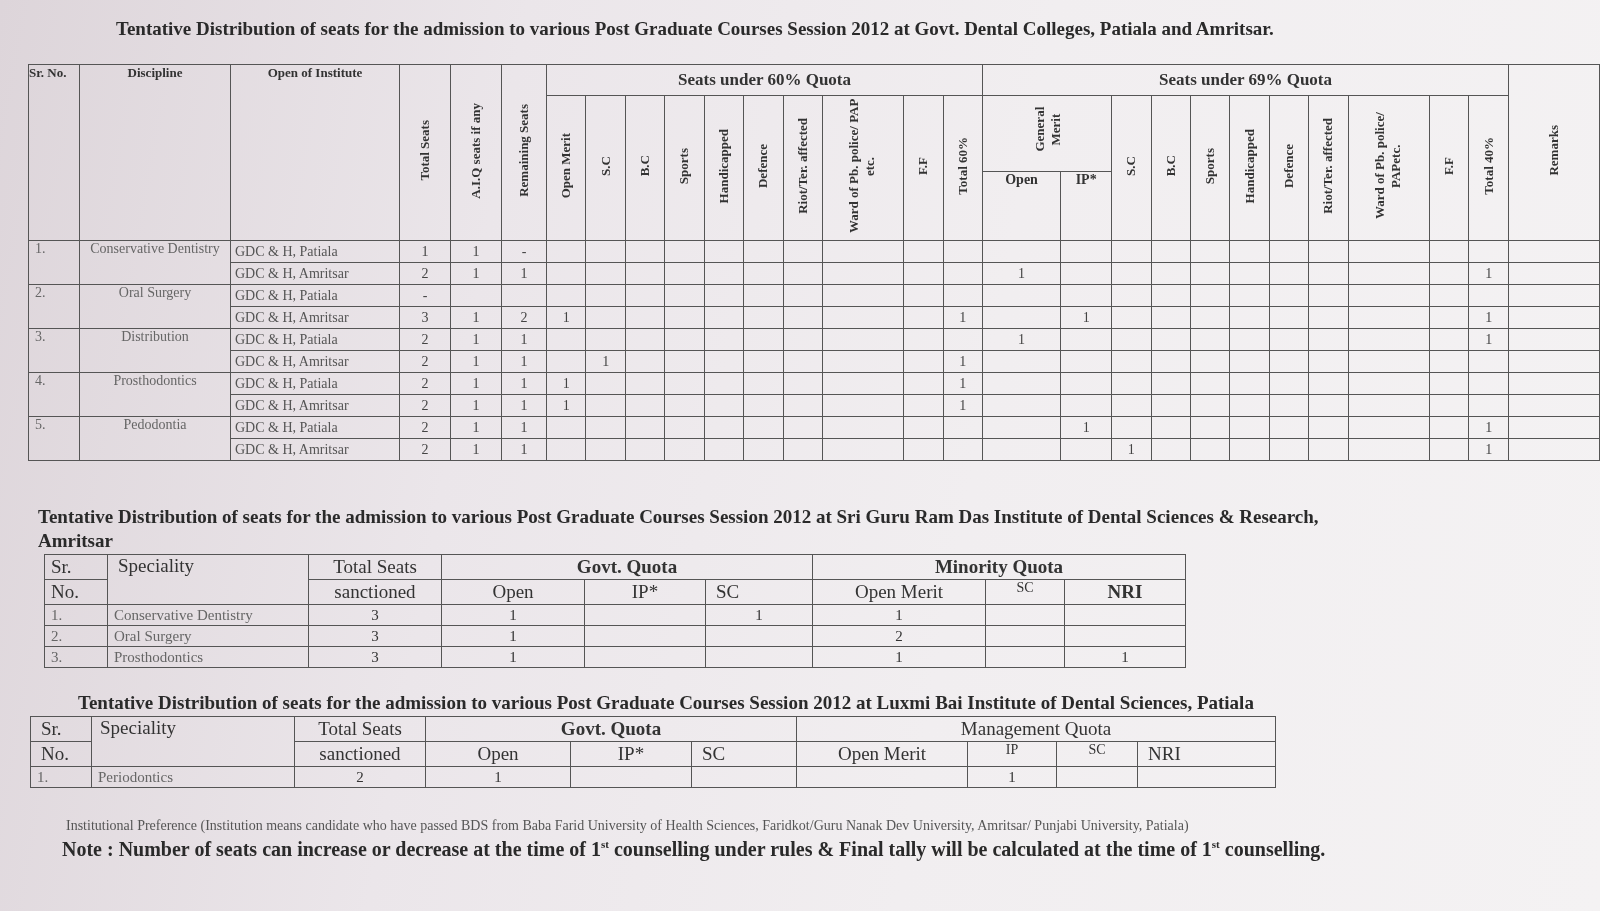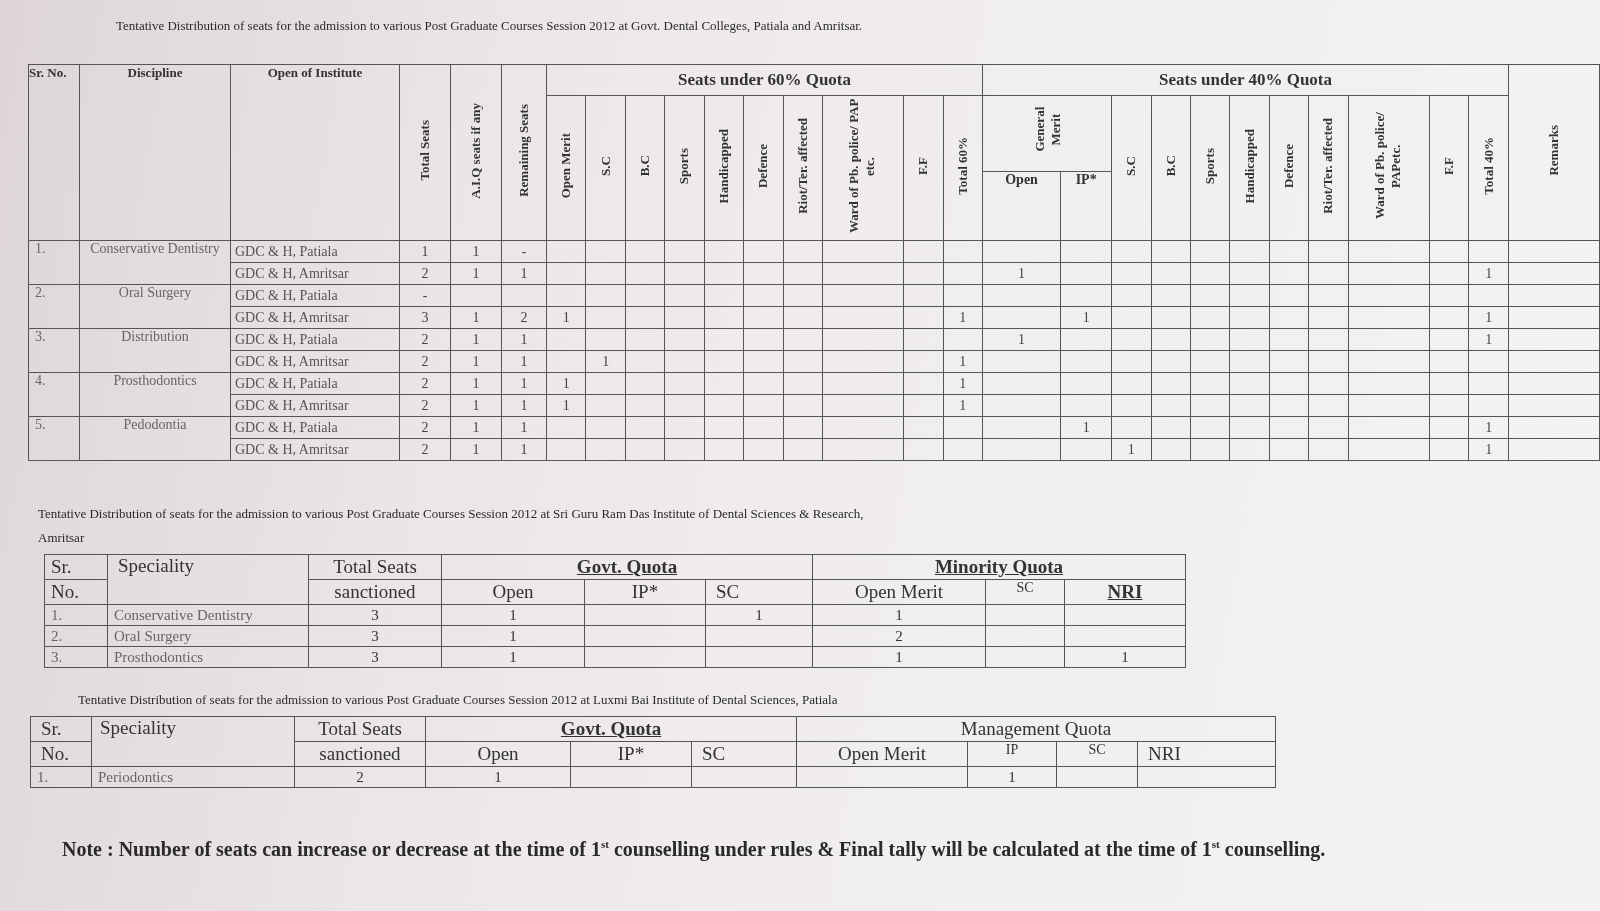--- a/index.html
+++ b/index.html
@@ -8,40 +8,40 @@
     background:#e9e3e6;
     font-family:"Liberation Serif", serif;
     color:#222;
     position:relative;
   }
   .page {
     position:absolute; left:0; top:0; width:1600px; height:911px;
     background:linear-gradient(100deg,#ddd5da 0%,#ebe6ea 30%,#f1eef0 60%,#f4f2f3 100%);
   }
   .title {
-    position:absolute; font-weight:normal; font-size:13px; white-space:nowrap; color:#2a2a2a;
+    position:absolute; font-weight:bold; font-size:19px; white-space:nowrap; color:#2a2a2a;
   }
   table { border-collapse:collapse; position:absolute; }
   td, th { border:1.5px solid #555; padding:0; text-align:center; font-weight:normal; }
   
   #main { left:28px; top:64px; width:1572px; font-size:13px; }
   #main th { font-weight:bold; color:#333; vertical-align:top; }
   #main th.vert { height:140px; vertical-align:middle; }
   #main th.vert span { display:inline-block; writing-mode:vertical-rl; transform:rotate(180deg); font-size:13px; white-space:nowrap; }
   #main th.big { font-size:17px; font-weight:bold; height:30px; vertical-align:middle; }
   #main td { height:21px; font-size:14px; color:#444; }
   #main td.inst { text-align:left; padding-left:4px; font-size:14px; color:#555; }
   #main td.disc { text-align:center; vertical-align:top; color:#666; font-size:14px; }
   #main td.sr { text-align:left; padding-left:6px; vertical-align:top; color:#666; }
   
   .sub { font-size:19px; }
   .sub td, .sub th { height:24px; color:#333; }
   .sub th { font-weight:normal; }
   .sub td.left { text-align:left; padding-left:6px; font-size:15px; color:#666; }
-  .sub th.bold { font-weight:bold;text-decoration:underline; }
+  .sub th.bold { font-weight:bold; }
   .sub td.small, .sub th.small { font-size:14px; }
   #t2 { left:44px; top:554px; width:1142px; }
   #t3 { left:30px; top:716px; width:1246px; }
   .watermark {
     position:absolute; left:486px; top:230px; font-family:"DejaVu Sans", sans-serif;
     font-size:170px; font-weight:bold; color:transparent; -webkit-text-stroke:1.2px #333;
     letter-spacing:-4px; line-height:1; pointer-events:none;
   }
   .foot1 { position:absolute; left:66px; top:818px; font-size:14px; color:#555; font-style:normal; white-space:nowrap; }
   .foot2 { position:absolute; left:62px; top:838px; font-size:20px; font-weight:bold; color:#2a2a2a; white-space:nowrap; }
@@ -57,21 +57,21 @@
   <table id="main">
     <thead>
       <tr>
         <th rowspan="3" style="width:50px; text-align:left;">Sr. No.</th>
         <th rowspan="3" style="width:150px;">Discipline</th>
         <th rowspan="3" style="width:168px;">Open of Institute</th>
         <th rowspan="3" class="vert" style="width:50px;"><span>Total Seats</span></th>
         <th rowspan="3" class="vert" style="width:50px;"><span>A.I.Q seats if any</span></th>
         <th rowspan="3" class="vert" style="width:44px;"><span>Remaining  Seats</span></th>
         <th colspan="10" class="big">Seats under 60% Quota</th>
-        <th colspan="11" class="big">Seats under 40% Quota</th>
+        <th colspan="11" class="big">Seats under 69% Quota</th>
         <th rowspan="3" class="vert" style="width:90px;"><span>Remarks</span></th>
       </tr>
       <tr>
         <th rowspan="2" class="vert"><span>Open Merit</span></th>
         <th rowspan="2" class="vert"><span>S.C</span></th>
         <th rowspan="2" class="vert"><span>B.C</span></th>
         <th rowspan="2" class="vert"><span>Sports</span></th>
         <th rowspan="2" class="vert"><span>Handicapped</span></th>
         <th rowspan="2" class="vert"><span>Defence</span></th>
         <th rowspan="2" class="vert"><span>Riot/Ter. affected</span></th>
@@ -481,17 +481,18 @@
           <td style="height: 20px; font-size: 15px;"></td>
           <td style="height: 20px; font-size: 15px;"></td>
           <td style="height: 20px; font-size: 15px;"></td>
           <td style="height: 20px; font-size: 15px;">1</td>
           <td style="height: 20px; font-size: 15px;"></td>
           <td style="height: 20px; font-size: 15px;"></td>
         </tr>
       </tbody>
   </table>
 
+  <div class="foot1">Institutional Preference (Institution means candidate who have passed BDS from Baba Farid University of Health Sciences, Faridkot/Guru Nanak Dev University, Amritsar/ Punjabi University, Patiala)</div>
   <div class="foot2">
     <span>Note : Number of seats can increase or decrease at the time of 1</span><sup>st</sup><span> counselling under rules &amp; Final tally will be calculated at the time of 1</span><sup>st</sup><span> counselling.</span>
   </div>
 
 </div>
 
 </body></html>

